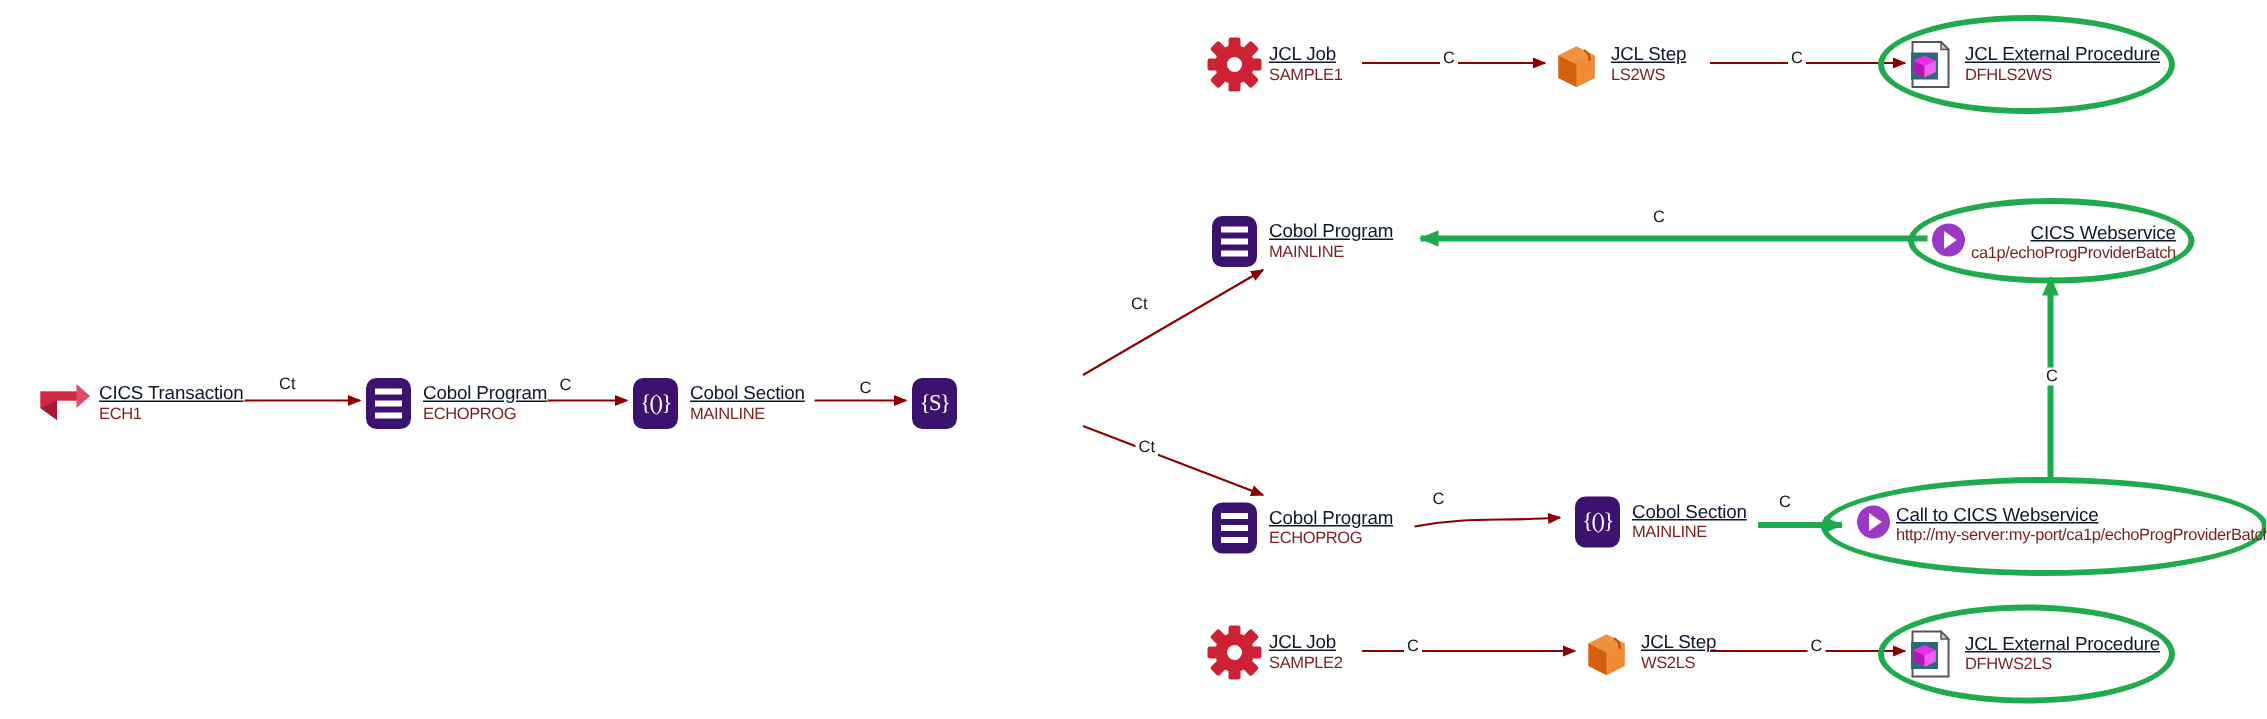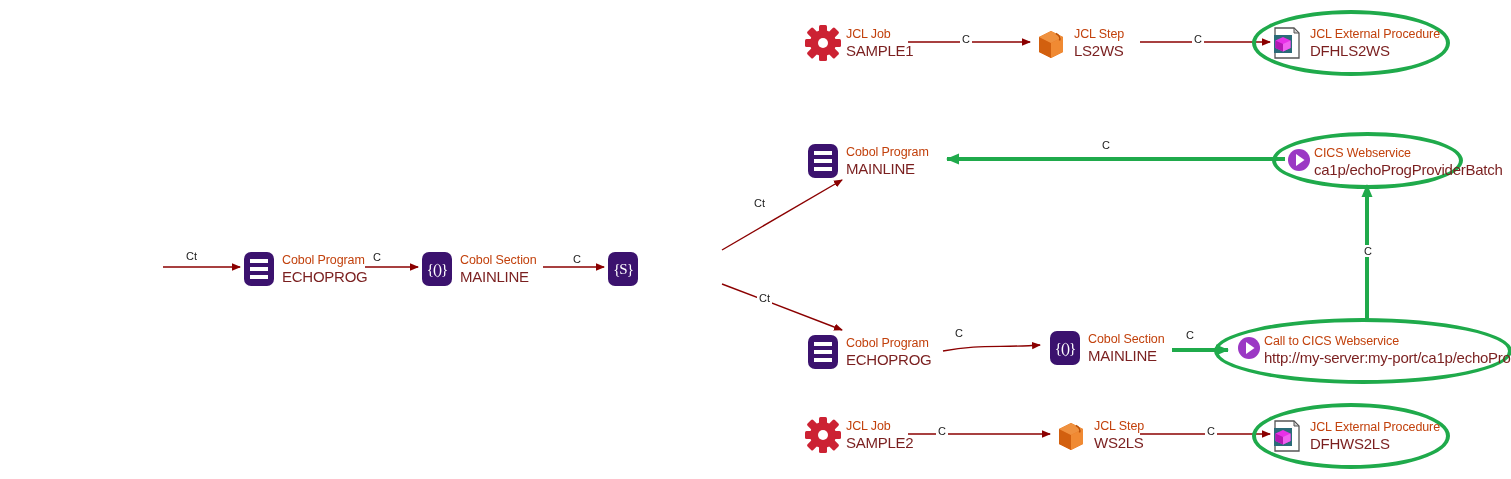--- a/index.html
+++ b/index.html
@@ -38,25 +38,26 @@
     position: relative;
     margin-right: 4px;
   }
   .node-text {
     display: flex;
     flex-direction: column;
     line-height: 1.05;
   }
   .node-title {
     font-size: 12.5px;
-    color: #c2410c;
+    color: #0f172a;
+    text-decoration: underline;
     letter-spacing: -0.1px;
   }
   .node-sub {
-    font-size: 15px;
+    font-size: 11px;
     color: #7a1f1f;
     letter-spacing: -0.25px;
     margin-top: 2px;
   }
   .edge-label {
     position: absolute;
     font-size: 11px;
     color: #1a1a1a;
     background: #ffffff;
     padding: 0 2px;
@@ -221,34 +222,47 @@
           <i></i>
           <i></i>
         </span>
     </span>
     <span class="node-text">
       <span class="node-title">Cobol Program</span>
       <span class="node-sub">MAINLINE</span>
     </span>
   </div>
 
-  <div class="node" style="left:1278px; top:143px;">
+  <div class="node" style="left:1278px; top:143px;text-align:right;">
     <span class="node-icon" style="width:32px; flex:0 0 32px;">
       <svg class="ic-ws" viewBox="0 0 34 34" xmlns="http://www.w3.org/2000/svg">
         <path d="M17,3 A14,14 0 1,0 17,31 A14,14 0 0,1 17,3 Z" fill="#1fa88c"></path>
         <circle cx="21" cy="17" r="11" fill="#9b38c4"></circle>
         <path d="M18,11 L26.5,17 L18,23 Z" fill="#ffffff"></path>
       </svg>
     </span>
     <span class="node-text">
       <span class="node-title">CICS Webservice</span>
       <span class="node-sub">ca1p/echoProgProviderBatch</span>
     </span>
   </div>
 
+  <div class="node" style="left:24px; top:250px;">
+    <span class="node-icon">
+      <svg class="ic-trans" viewBox="0 0 38 38" xmlns="http://www.w3.org/2000/svg">
+        <path d="M3,11 L27,11 L27,6 L36,14 L27,22 L27,17 L14,17 L14,30 L3,22 Z" fill="#e04a63"></path>
+        <path d="M3,11 L27,11 L27,17 L14,17 L14,30 L3,22 Z" fill="#cf2a45"></path>
+        <path d="M14,17 L14,30 L3,22 Z" fill="#a81a33"></path>
+      </svg>
+    </span>
+    <span class="node-text">
+      <span class="node-title">CICS Transaction</span>
+      <span class="node-sub">ECH1</span>
+    </span>
+  </div>
 
   <div class="node" style="left:240px; top:250px;">
     <span class="node-icon">
       <span class="ic-program">
           <i></i>
           <i></i>
           <i></i>
         </span>
     </span>
     <span class="node-text">

